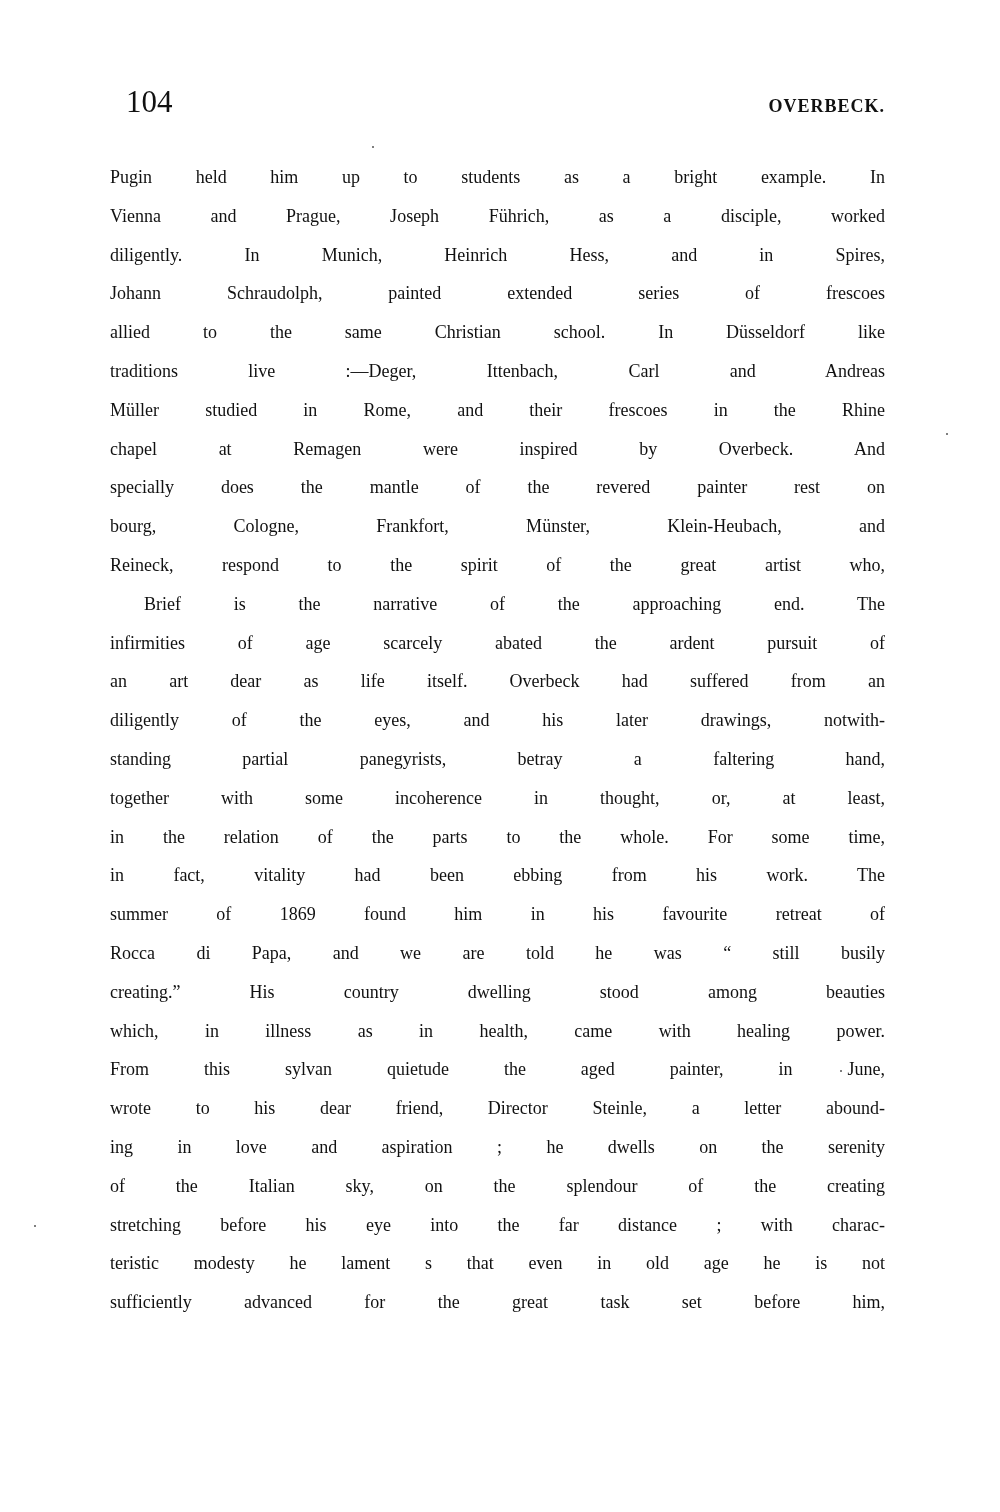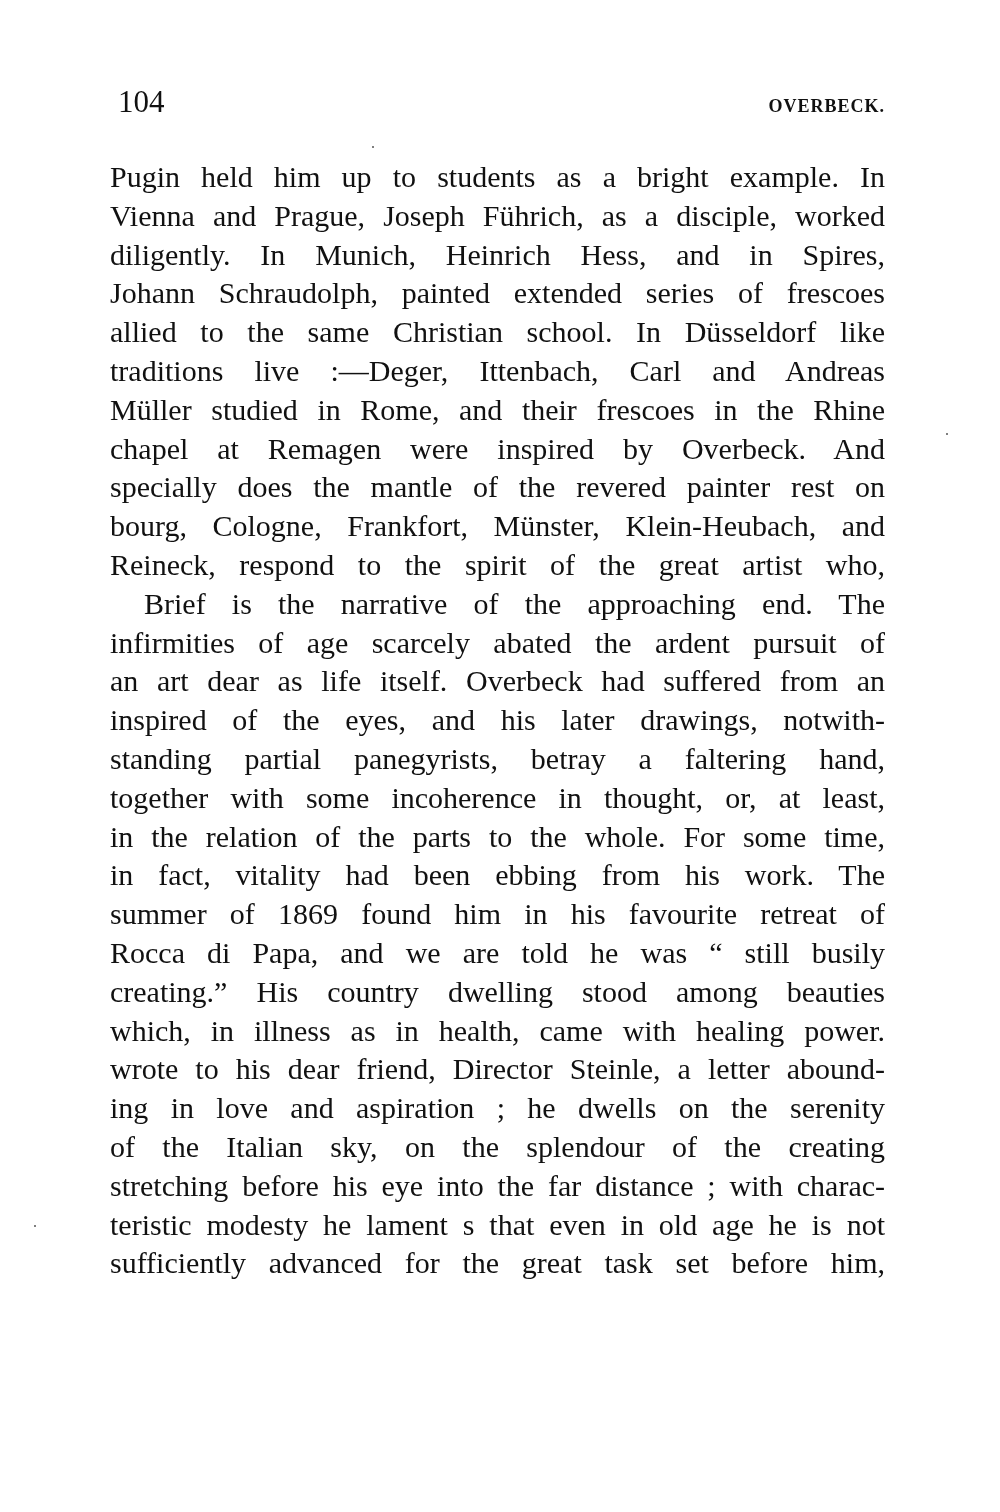--- a/index.html
+++ b/index.html
@@ -24,21 +24,21 @@
     }
     .running-head {
       position: absolute;
       top: 84px;
       left: 110px;
       width: 775px;
       height: 40px;
     }
     .page-number {
       position: absolute;
-      left: 8px;
+      left: 16px;
       top: 0;
       font-size: 31px;
       line-height: 36px;
       letter-spacing: 0px;
     }
     .running-title {
       position: absolute;
       left: 0;
       right: 0;
       top: 8px;
@@ -52,21 +52,21 @@
     .body-text {
       position: absolute;
       top: 158px;
       left: 110px;
       width: 775px;
     }
     .line {
       display: block;
       height: 38.8px;
       line-height: 38.8px;
-      font-size: 30px;
+      font-size: 18px;
       white-space: nowrap;
       text-align: justify;
       text-align-last: justify;
       overflow: hidden;
     }
     .line.last {
       text-align-last: left;
     }
     .line.indent {
       padding-left: 34px;
@@ -96,29 +96,30 @@
       <span class="line">allied to the same Christian school.  In Düsseldorf like</span>
       <span class="line">traditions live :—Deger, Ittenbach, Carl and Andreas</span>
       <span class="line">Müller studied in Rome, and their frescoes in the Rhine</span>
       <span class="line">chapel at Remagen were inspired by Overbeck.  And</span>
       <span class="line">specially does the mantle of the revered painter rest on</span>
       <span class="line">bourg, Cologne, Frankfort, Münster, Klein-Heubach, and</span>
       <span class="line">Reineck, respond to the spirit of the great artist who,</span>
       <span class="line indent">Brief is the narrative of the approaching end.  The</span>
       <span class="line">infirmities of age scarcely abated the ardent pursuit of</span>
       <span class="line">an art dear as life itself.  Overbeck had suffered from an</span>
-      <span class="line">inspired of the eyes, and his later drawings, notwith-</span>
+      <span class="line">diligently of the eyes, and his later drawings, notwith-</span>
       <span class="line">standing partial panegyrists, betray a faltering hand,</span>
       <span class="line">together with some incoherence in thought, or, at least,</span>
       <span class="line">in the relation of the parts to the whole.  For some time,</span>
       <span class="line">in fact, vitality had been ebbing from his work.  The</span>
       <span class="line">summer of 1869 found him in his favourite retreat of</span>
       <span class="line">Rocca di Papa, and we are told he was “ still busily</span>
       <span class="line">creating.”  His country dwelling stood among beauties</span>
       <span class="line">which, in illness as in health, came with healing power.</span>
+      <span class="line">From this sylvan quietude the aged painter, in June,</span>
       <span class="line">wrote to his dear friend, Director Steinle, a letter abound-</span>
       <span class="line">ing in love and aspiration ; he dwells on the serenity</span>
       <span class="line">of the Italian sky, on the splendour of the creating</span>
       <span class="line">stretching before his eye into the far distance ; with charac-</span>
       <span class="line">teristic modesty he lament s that even in old age he is not</span>
       <span class="line">sufficiently advanced for the great task set before him,</span>
     </div>
 
   <span class="speck" style="left:372px;top:146px;"></span>
   <span class="speck" style="left:946px;top:433px;"></span>

